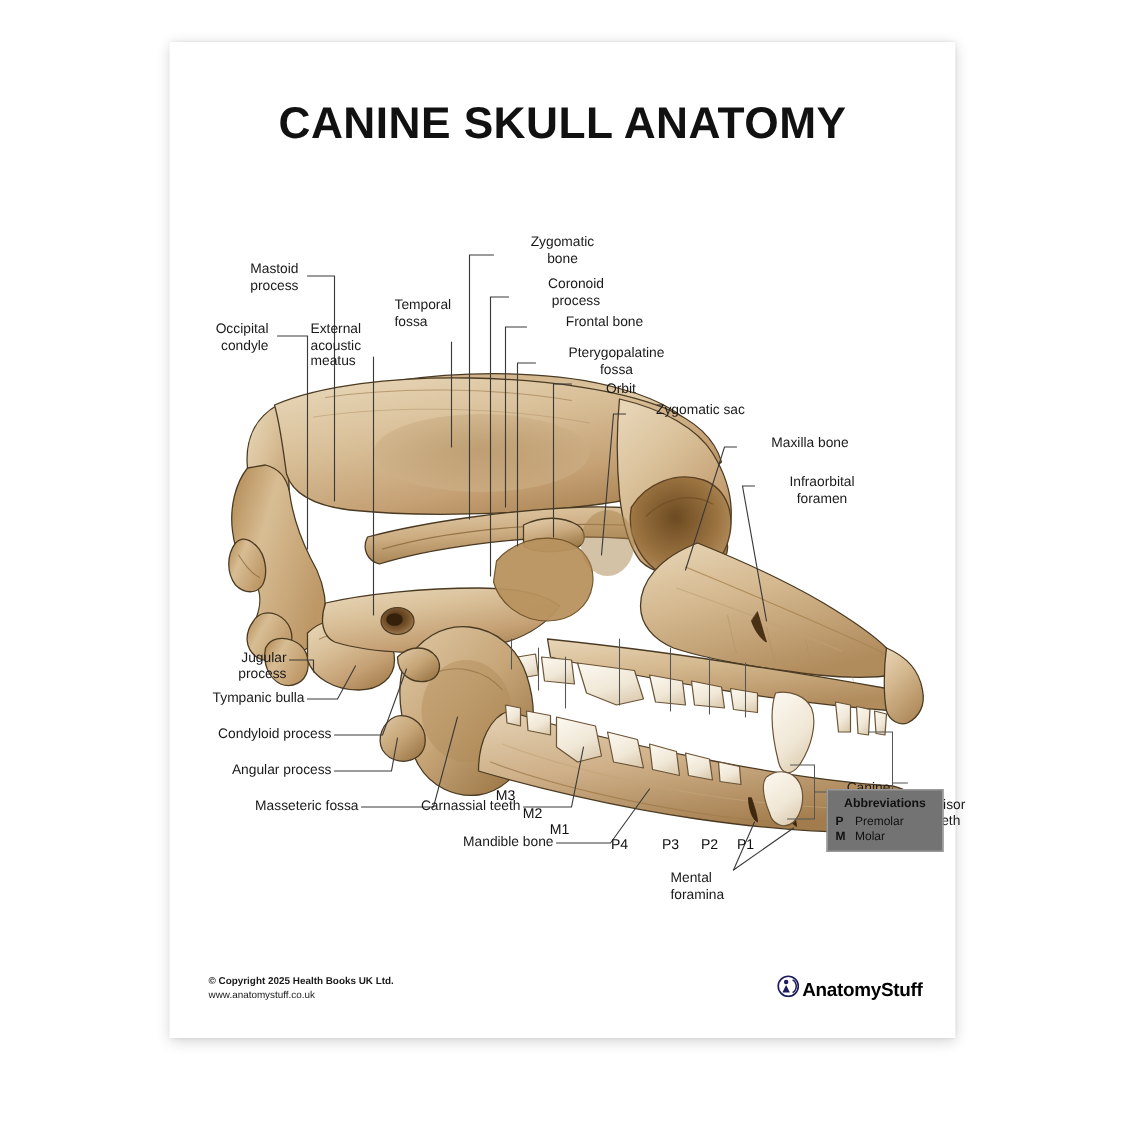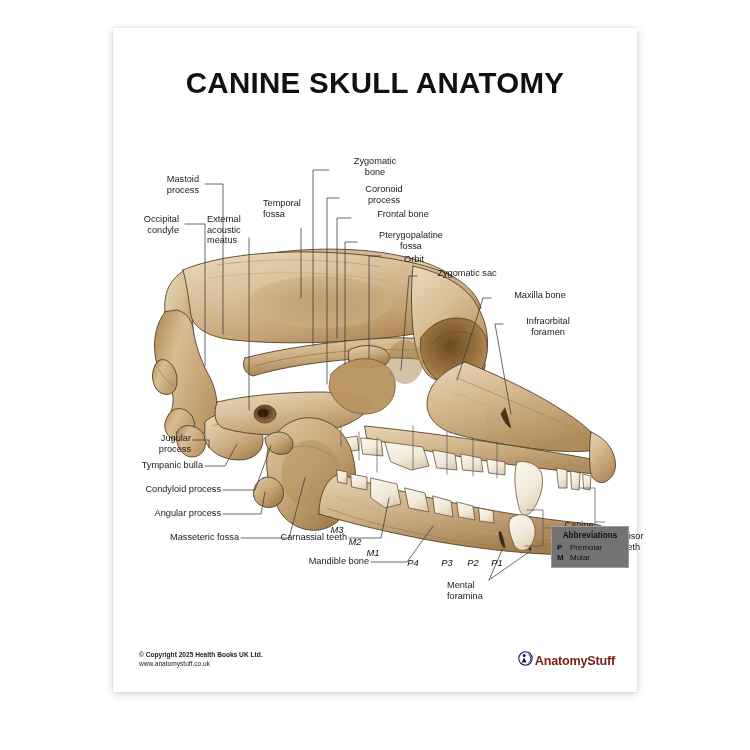--- a/index.html
+++ b/index.html
@@ -59,21 +59,20 @@
   }
   .lbl.r { text-align: right; }
   .lbl.l { text-align: center; }
   .lbl.c { text-align: left; }
   .tooth {
     position: absolute;
     font-family: "Liberation Sans", sans-serif;
     font-size: 9.4px;
     color: #111111;
     text-align: center;
-    font-style: italic;
   }
   
   #abbrev {
     position: absolute;
     left: 438px;
     top: 498px;
     width: 78px;
     border: 1px solid #ararar;
     border: 1px solid #9a9a9a;
     background: #737373;
@@ -115,21 +114,21 @@
     right: 22px;
     bottom: 22px;
     display: flex;
     align-items: center;
     gap: 2px;
   }
   #logo .mark { display:block; }
   #logo .wm {
     font-size: 12.6px;
     font-weight: bold;
-    color: #7f1d1d;
+    color: #000000;
     letter-spacing: -0.2px;
   }
 </style>
 </head>
 <body>
 
 <div id="stage">
 
   <div id="poster">
 

